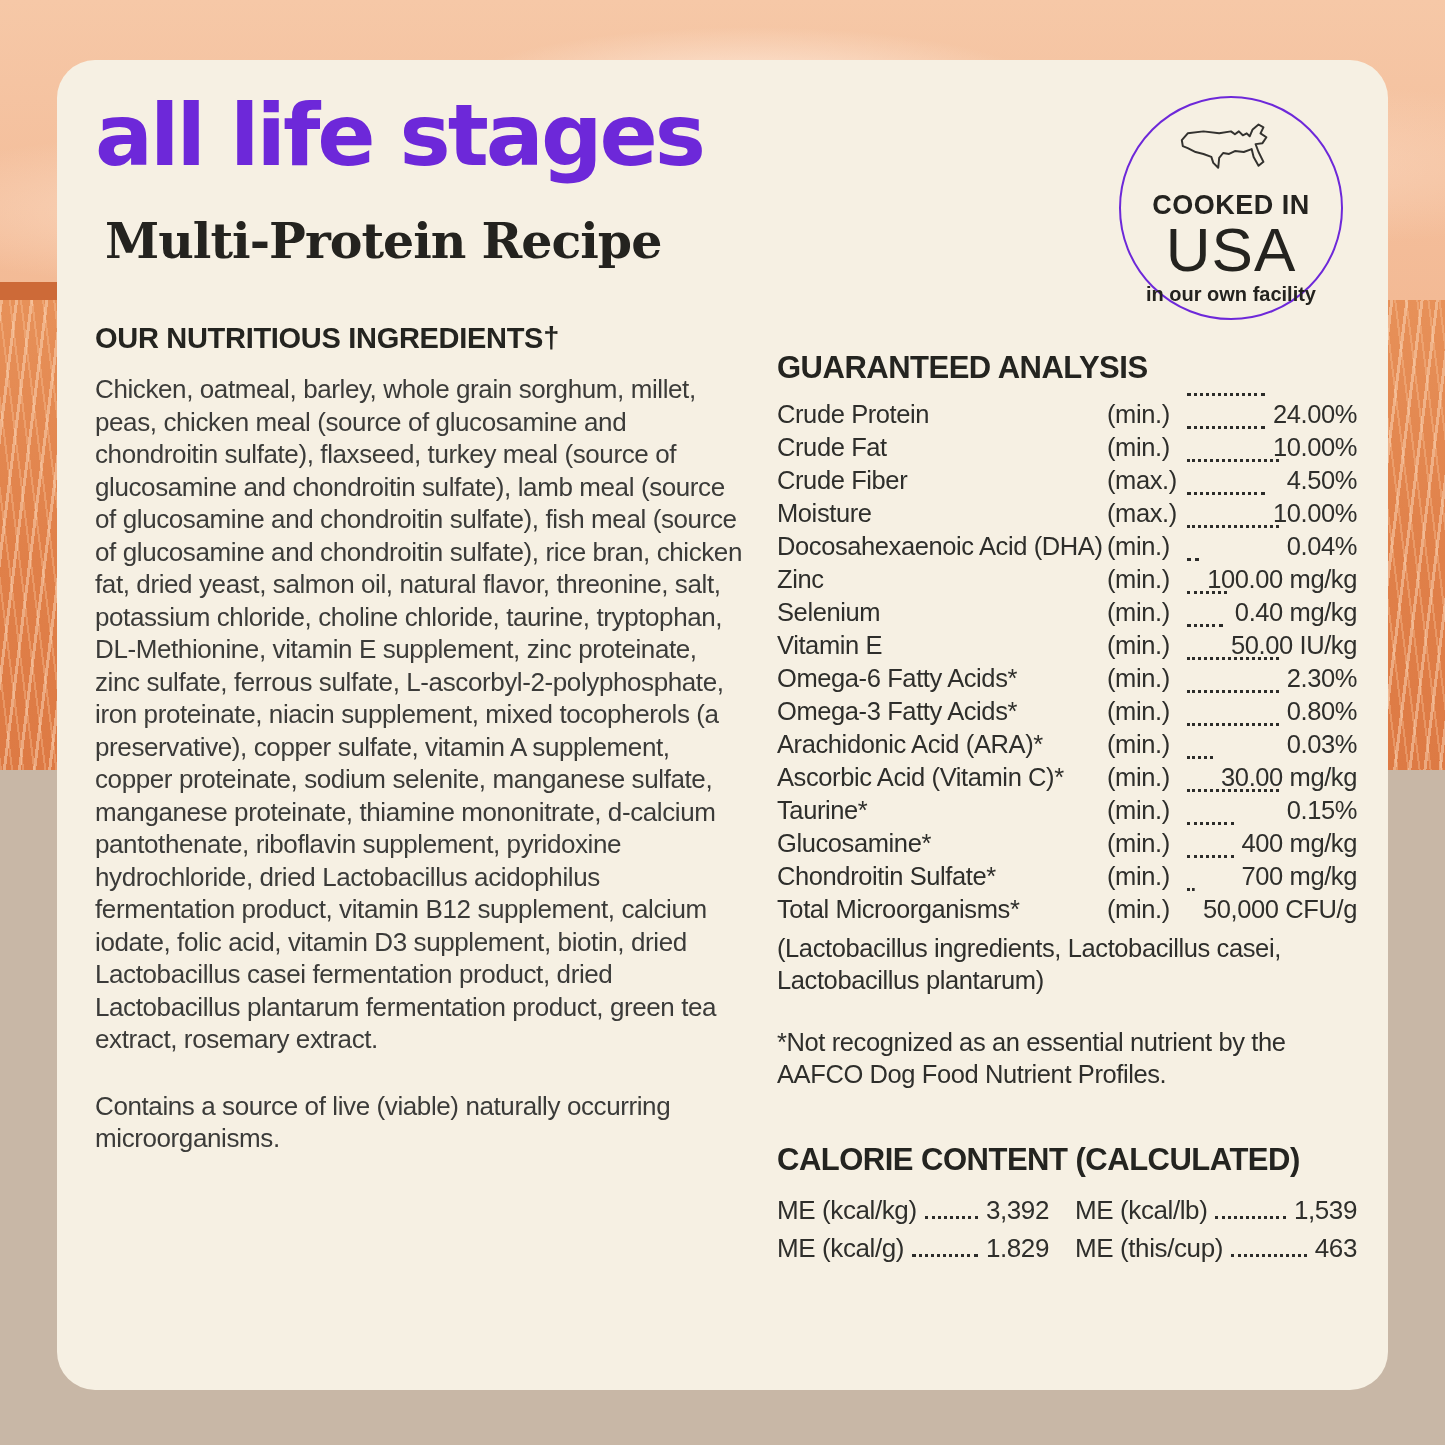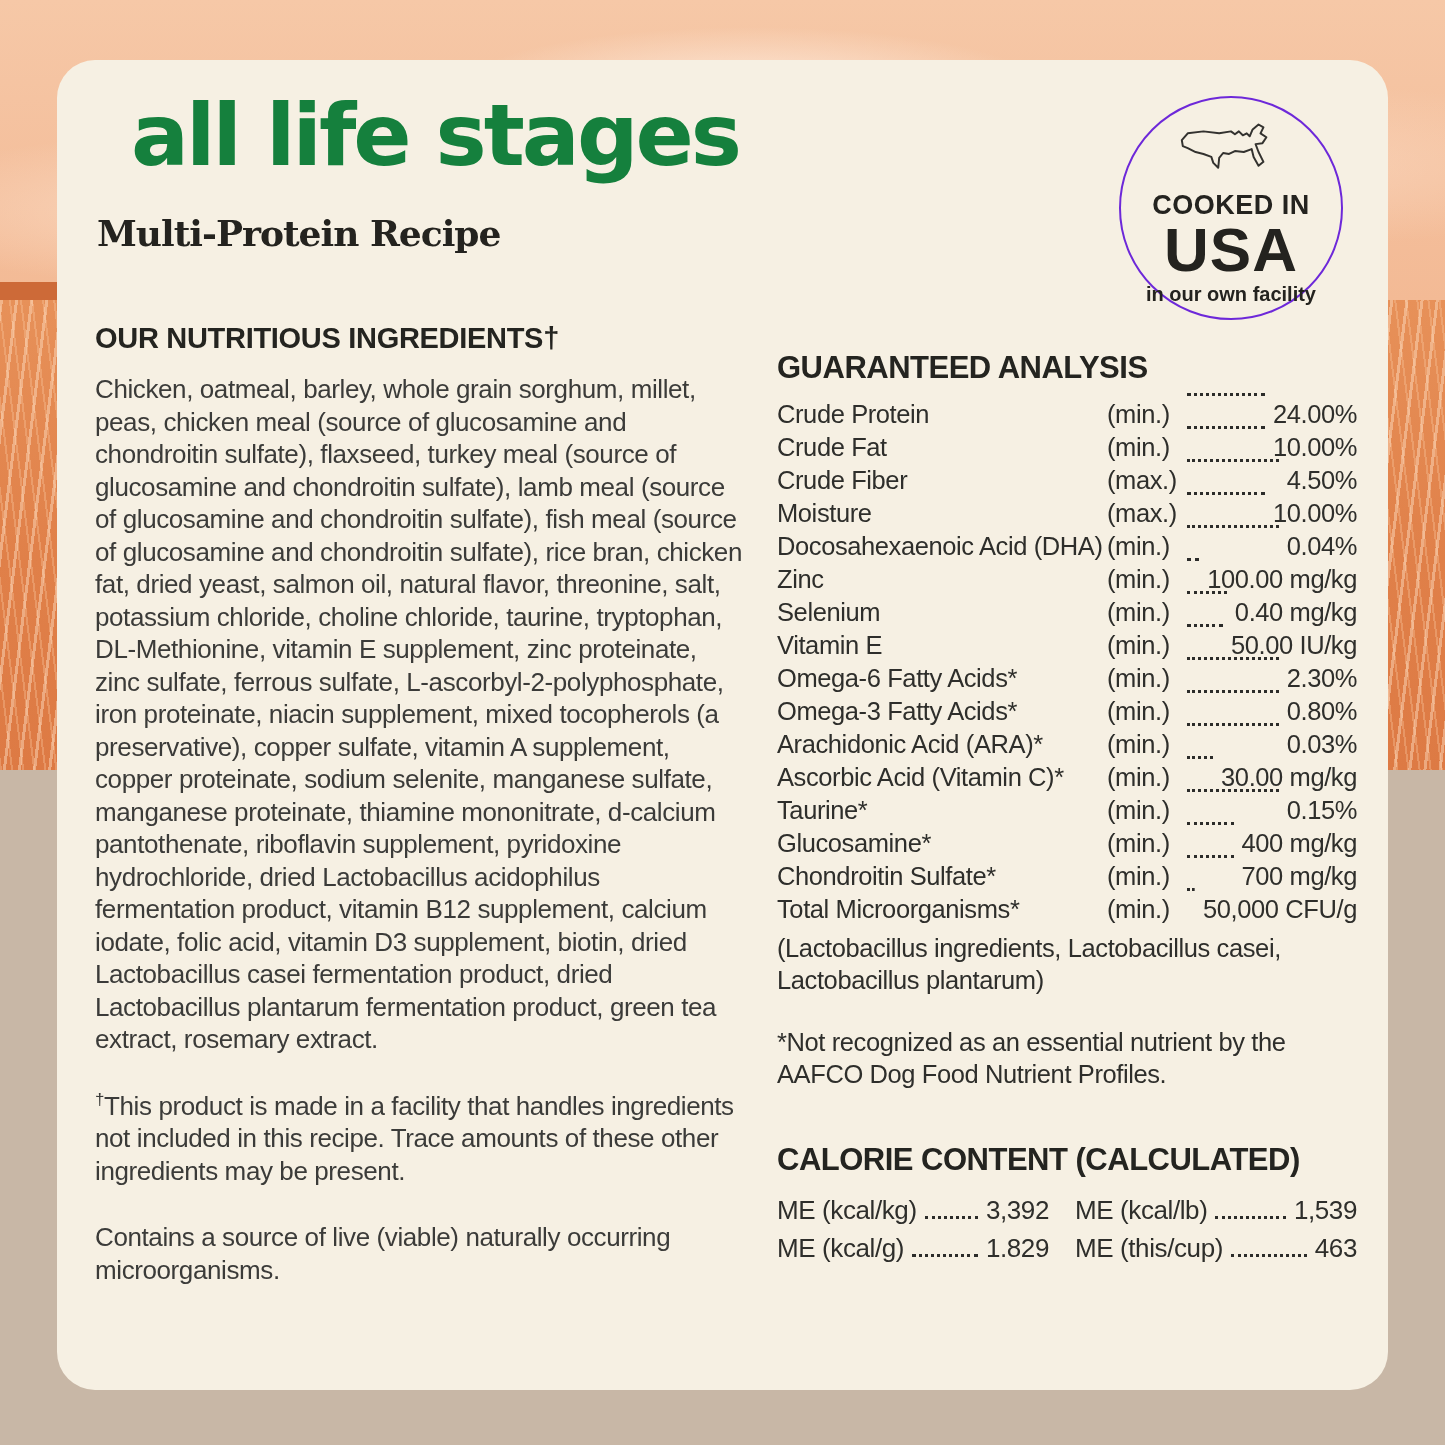--- a/index.html
+++ b/index.html
@@ -35,37 +35,37 @@
   
   .card{
     position:absolute;left:57px;top:60px;width:1331px;height:1330px;
     background:#f6f0e3;border-radius:38px;
   }
   
   .title{
     position:absolute;left:38px;top:32px;
     font-family:"DejaVu Sans","Liberation Sans",sans-serif;
     font-weight:bold;font-size:86px;line-height:1;
-    letter-spacing:-3px;color:#15803d;margin-left:36px;
+    letter-spacing:-3px;color:#6d28d9;
   }
   .subtitle{
-    position:absolute;left:40px;top:152px;
+    position:absolute;left:48px;top:152px;
     font-family:"DejaVu Serif","Liberation Serif",serif;
-    font-weight:bold;font-size:36px;color:#24231f;letter-spacing:-1px;
+    font-weight:bold;font-size:49px;color:#24231f;letter-spacing:-1px;
   }
   
   .badge{
     position:absolute;left:1062px;top:36px;width:224px;height:224px;
     border:2px solid #6d28d9;border-radius:50%;
     display:flex;flex-direction:column;align-items:center;
     box-sizing:border-box;padding-top:22px;
   }
   .badge svg{display:block;}
   .badge-l1{font-weight:bold;font-size:27px;letter-spacing:.5px;color:#24231f;margin-top:4px;}
-  .badge-l2{font-weight:bold;font-size:62px;line-height:.95;letter-spacing:1px;color:#24231f;}
+  .badge-l2{font-weight:normal;font-size:62px;line-height:.95;letter-spacing:1px;color:#24231f;}
   .badge-l3{font-weight:bold;font-size:20px;color:#24231f;margin-top:3px;}
   
   .left-col{
     position:absolute;left:38px;top:248px;width:648px;color:#3b3b39;
   }
   .sec-head{
     font-weight:bold;font-size:29px;letter-spacing:-.3px;color:#242420;margin:14px 0 18px 0;
   }
   .body-text{
     font-size:26px;line-height:32.5px;letter-spacing:-.4px;margin:0;
@@ -115,21 +115,20 @@
       </svg>
     </span>
     <span class="badge-l1">COOKED IN</span>
     <span class="badge-l2">USA</span>
     <span class="badge-l3">in our own facility</span>
   </div>
 
   <div class="left-col">
     <h2 class="sec-head">OUR NUTRITIOUS INGREDIENTS†</h2>
     <p class="body-text">Chicken, oatmeal, barley, whole grain sorghum, millet, peas, chicken meal (source of glucosamine and chondroitin sulfate), flaxseed, turkey meal (source of glucosamine and chondroitin sulfate), lamb meal (source of glucosamine and chondroitin sulfate), fish meal (source of glucosamine and chondroitin sulfate), rice bran, chicken fat, dried yeast, salmon oil, natural flavor, threonine, salt, potassium chloride, choline chloride, taurine, tryptophan, DL-Methionine, vitamin E supplement, zinc proteinate, zinc sulfate, ferrous sulfate, L-ascorbyl-2-polyphosphate, iron proteinate, niacin supplement, mixed tocopherols (a preservative), copper sulfate, vitamin A supplement, copper proteinate, sodium selenite, manganese sulfate, manganese proteinate, thiamine mononitrate, d-calcium pantothenate, riboflavin supplement, pyridoxine hydrochloride, dried Lactobacillus acidophilus fermentation product, vitamin B12 supplement, calcium iodate, folic acid, vitamin D3 supplement, biotin, dried Lactobacillus casei fermentation product, dried Lactobacillus plantarum fermentation product, green tea extract, rosemary extract.</p>
-    <p class="note"><sup>†</sup><span>This product is made in a facility that handles ingredients not included in this recipe. Trace amounts of these other ingredients may be present.</span></p>
     <p class="note">Contains a source of live (viable) naturally occurring microorganisms.</p>
   </div>
 
   <div class="right-col">
     <h2 class="ga-head">GUARANTEED ANALYSIS</h2>
 
     <div class="ga-row">
       <span class="ga-label">Crude Protein</span>
       <span class="ga-qual">(min.)</span>
       <span class="leader"></span>

